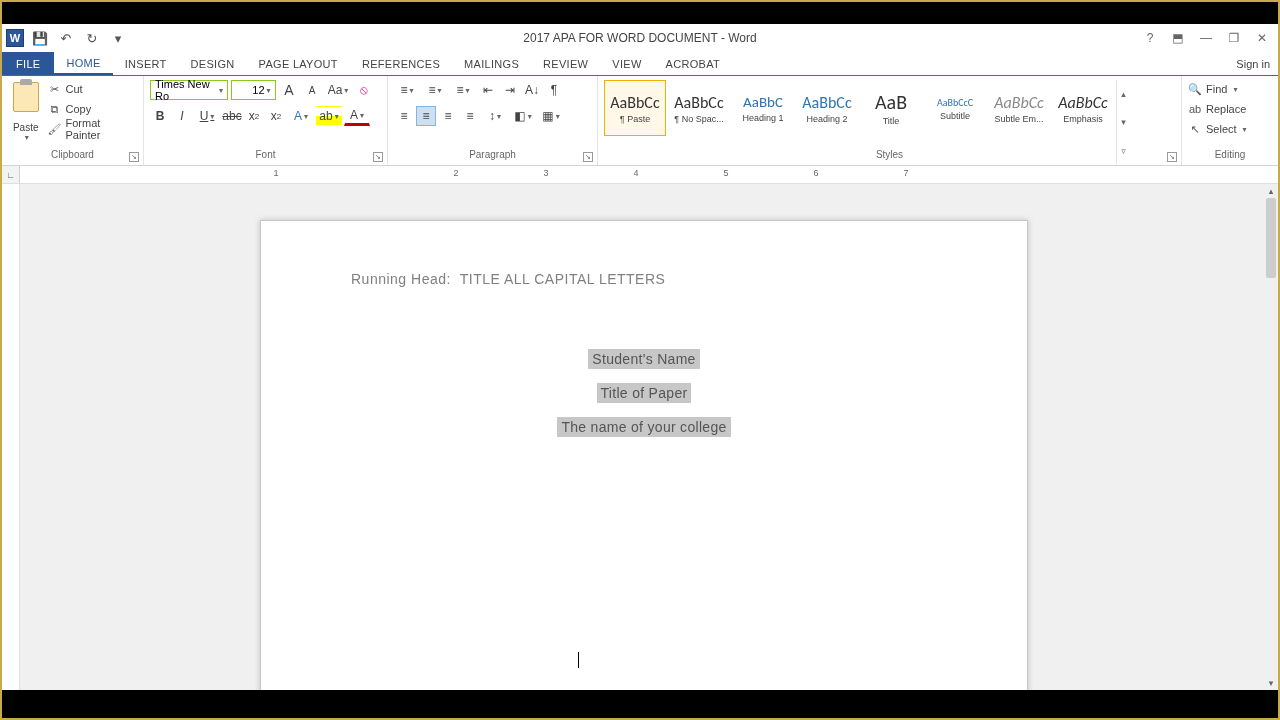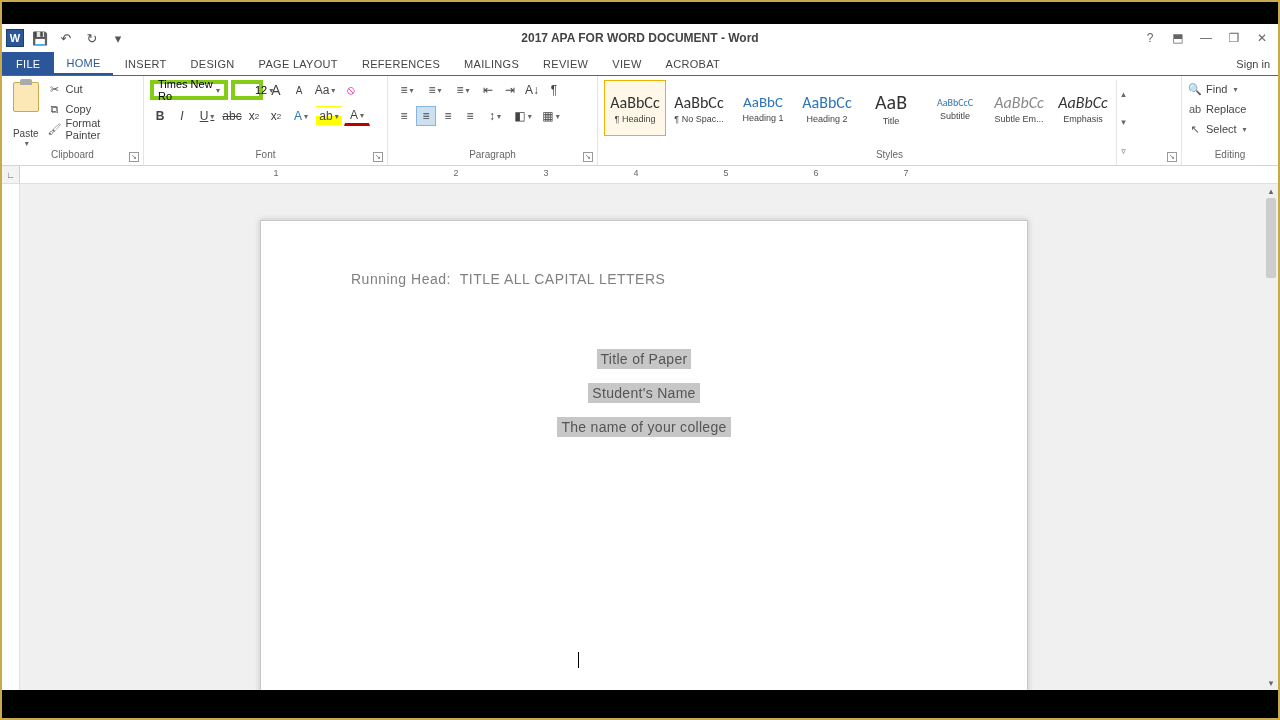--- a/index.html
+++ b/index.html
@@ -5,21 +5,21 @@
 * { margin: 0; padding: 0; box-sizing: border-box; font-family: "Segoe UI", Tahoma, sans-serif; }
 html, body { width: 1280px; height: 720px; overflow: hidden; }
 body { background: #000; border: 2px solid #c9a94a; }
 .app { background: #fff; position: absolute; top: 24px; left: 2px; right: 2px; bottom: 30px; display: flex; flex-direction: column; }
 
 
 .titlebar { height: 28px; background: #fff; display: flex; align-items: center; position: relative; }
 .titlebar .qat { display: flex; align-items: center; gap: 6px; padding-left: 4px; }
 .word-icon { width: 18px; height: 18px; background: #2b579a; color: #fff; display: inline-flex; align-items: center; justify-content: center; font-size: 11px; font-weight: bold; border: 1px solid #1e3e6e; }
 .qat-btn { width: 20px; height: 20px; display: inline-flex; align-items: center; justify-content: center; color: #555; font-size: 13px; cursor: pointer; }
-.title-text { position: absolute; left: 0; right: 0; text-align: center; font-size: 12px; color: #444; pointer-events: none; font-weight: bold; }
+.title-text { position: absolute; left: 0; right: 0; text-align: center; font-size: 12px; color: #444; pointer-events: none; }
 .win-controls { margin-left: auto; display: flex; gap: 4px; align-items: center; padding-right: 4px; }
 .win-btn { width: 24px; height: 20px; display: inline-flex; align-items: center; justify-content: center; color: #666; font-size: 12px; cursor: pointer; }
 
 
 .tabs { height: 24px; background: #fff; display: flex; align-items: stretch; border-bottom: 1px solid #4d7c0f; }
 .tab { padding: 0 12px; font-size: 11px; color: #444; display: flex; align-items: center; cursor: pointer; text-transform: uppercase; letter-spacing: 0.3px; }
 .tab.file { background: #2b579a; color: #fff; padding: 0 14px; }
 .tab.active { color: #2b579a; border-bottom: 2px solid #2b579a; }
 .signin { margin-left: auto; padding: 0 8px; font-size: 11px; color: #444; display: flex; align-items: center; cursor: pointer; }
 
@@ -28,29 +28,29 @@
 .group { border-right: 1px solid #e5e5e5; display: flex; flex-direction: column; position: relative; padding: 4px 6px 0 6px; }
 .group-label { position: absolute; bottom: 5px; left: 0; right: 0; text-align: center; font-size: 10px; color: #666; }
 .group-dialog { position: absolute; bottom: 3px; right: 4px; width: 10px; height: 10px; border: 1px solid #999; font-size: 7px; display: flex; align-items: center; justify-content: center; color: #666; cursor: pointer; }
 .group-body { flex: 1; display: flex; }
 .vcol { display: flex; flex-direction: column; gap: 2px; }
 
 
 .paste-big { width: 36px; display: flex; flex-direction: column; align-items: center; cursor: pointer; padding-top: 2px; }
 .paste-icon { width: 26px; height: 30px; background: #fbe8b6; border: 1px solid #c9a94a; border-radius: 2px; position: relative; }
 .paste-icon::before { content: ""; position: absolute; top: -4px; left: 6px; width: 12px; height: 6px; background: #aaa; border-radius: 2px 2px 0 0; }
-.paste-label { font-size: 10px; color: #444; margin-top: 16px; }
+.paste-label { font-size: 10px; color: #444; margin-top: 10px; }
 .clip-row { display: flex; align-items: center; gap: 4px; font-size: 11px; color: #444; cursor: pointer; height: 18px; }
 .mini-icon { width: 14px; height: 14px; display: inline-flex; align-items: center; justify-content: center; font-size: 11px; color: #555; }
 
 
 .font-row1 { display: flex; gap: 3px; align-items: center; }
-.combo { height: 20px; border: 4px solid #84cc16; background: #fff; display: flex; align-items: center; font-size: 11px; padding: 0 4px; cursor: pointer; }
+.combo { height: 20px; border: 1px solid #84cc16; background: #fff; display: flex; align-items: center; font-size: 11px; padding: 0 4px; cursor: pointer; }
 .combo.font { width: 78px; justify-content: space-between; }
-.combo.size { width: 28px; justify-content: space-between; padding-left: 20px; }
+.combo.size { width: 45px; justify-content: center; padding-left: 20px; }
 .caret { font-size: 8px; color: #666; margin-left: 2px; }
 .ribbon-btn { width: 20px; height: 20px; display: inline-flex; align-items: center; justify-content: center; font-size: 12px; color: #444; cursor: pointer; border: 1px solid transparent; }
 .ribbon-btn.wide { width: 26px; }
 .ribbon-btn sup, .ribbon-btn sub { font-size: 8px; }
 .font-row2 { display: flex; gap: 2px; align-items: center; margin-top: 4px; }
 .bold { font-weight: bold; }
 .italic { font-style: italic; }
 .underline { text-decoration: underline; }
 .strike { text-decoration: line-through; }
 
@@ -260,21 +260,21 @@
         </div>
       <div class="group-label">Paragraph</div>
       <div class="group-dialog">↘</div>
     </div>
 
     <div class="group" style="flex:1;min-width:520px">
       <div class="group-body">
         <div class="styles-gallery">
           <div class="style-item selected">
               <span class="style-preview">AaBbCc</span>
-              <span class="style-name">¶ Heading</span>
+              <span class="style-name">¶ Paste</span>
             </div>
           <div class="style-item">
               <span class="style-preview">AaBbCc</span>
               <span class="style-name">¶ No Spac...</span>
             </div>
           <div class="style-item">
               <span class="style-preview heading" style="font-size:15px">AaBbC</span>
               <span class="style-name">Heading 1</span>
             </div>
           <div class="style-item">
@@ -347,22 +347,22 @@
   </div>
 
   <div class="doc-area">
     <div class="ruler-v-spacer"></div>
     <div class="page">
       <div class="page-content">
         <div class="running-head">
           <span>Running Head:</span>&nbsp;&nbsp;<span>TITLE ALL CAPITAL LETTERS</span>
         </div>
         <div class="title-block">
+          <p><span class="hl">Student's Name</span></p>
           <p><span class="hl">Title of Paper</span></p>
-          <p><span class="hl">Student's Name</span></p>
           <p><span class="hl">The name of your college</span></p>
         </div>
       </div>
     </div>
     <div class="doc-cursor"></div>
     <div class="scroll-v">
       <div class="arrow">▴</div>
       <div class="thumb"></div>
       <div class="arrow" style="position:absolute;bottom:0;width:100%">▾</div>
     </div>

